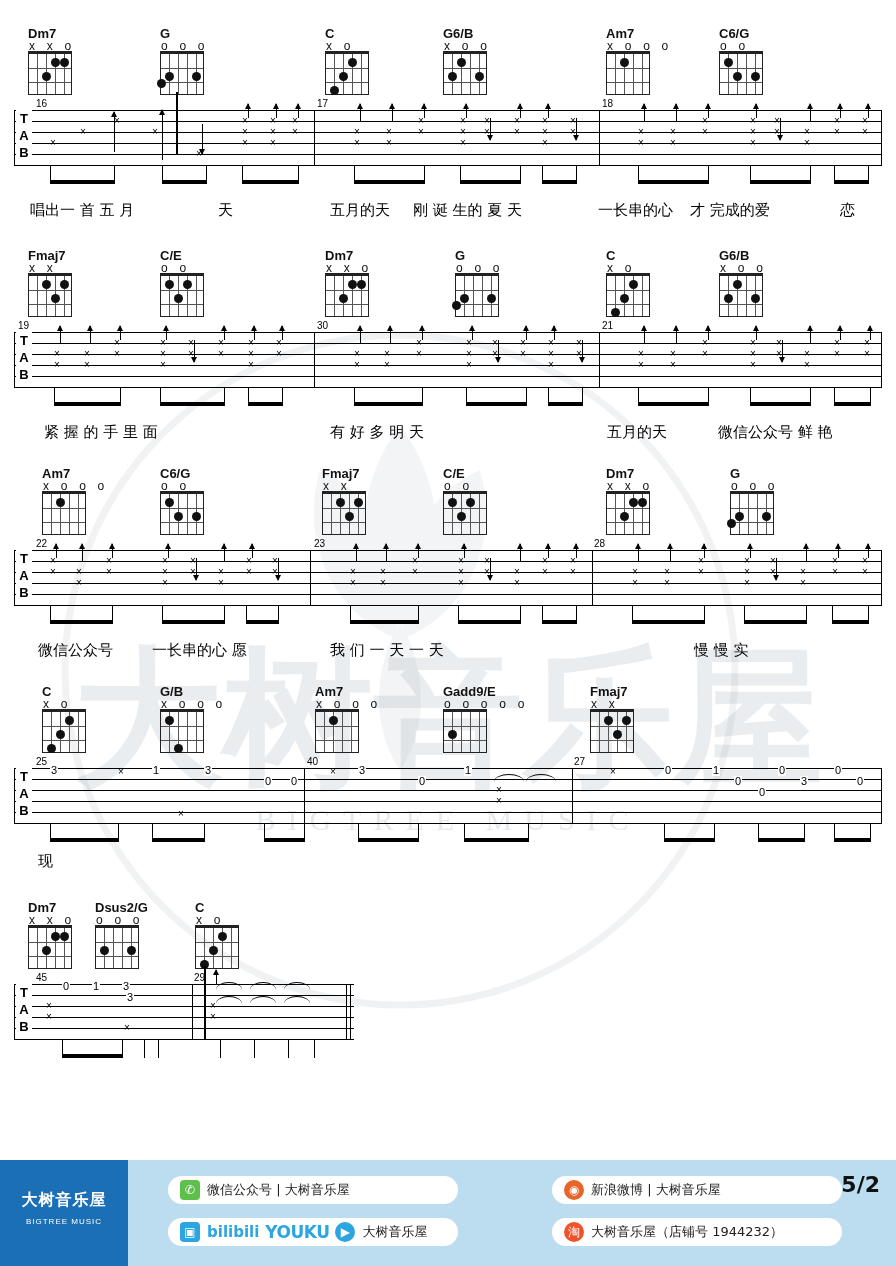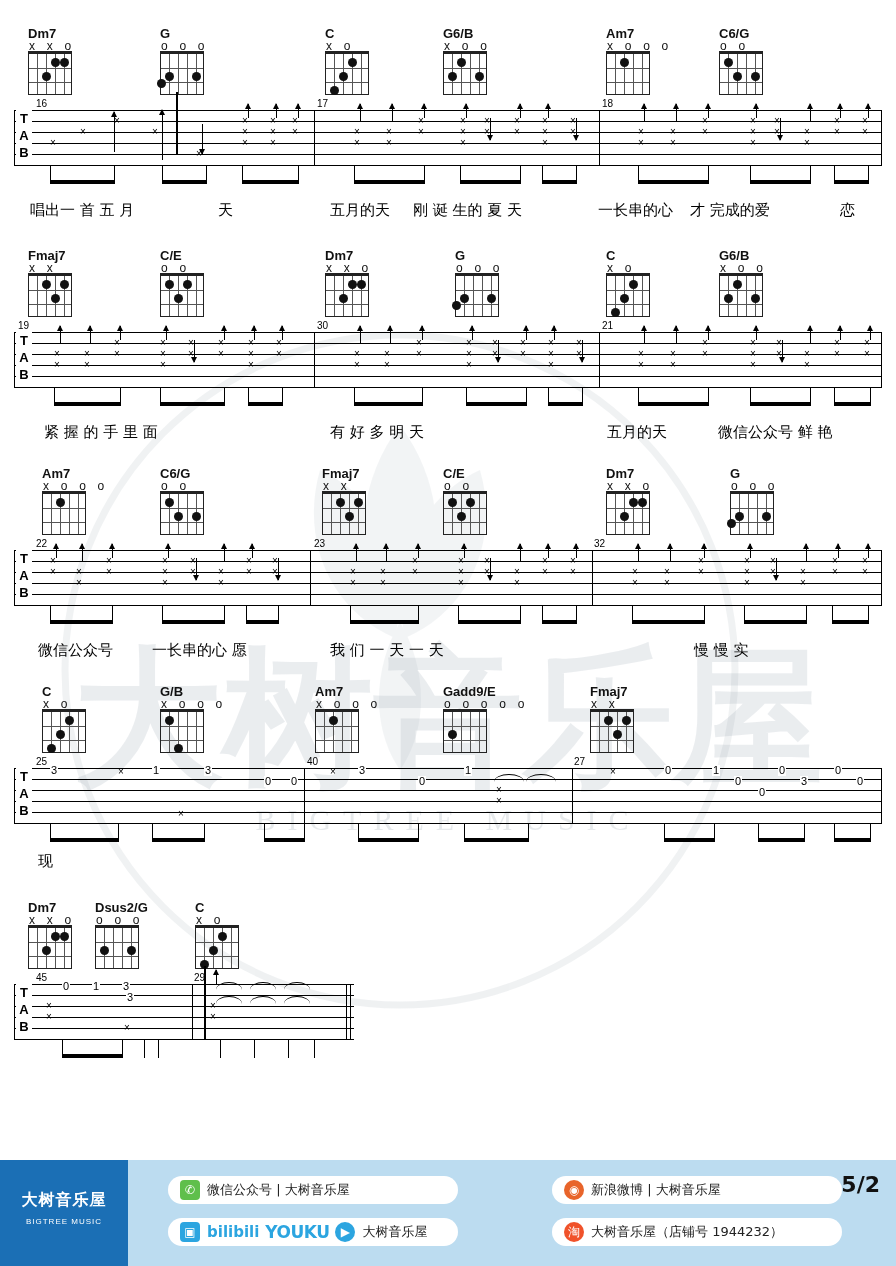--- a/index.html
+++ b/index.html
@@ -847,21 +847,21 @@
     <div class="line" style="top:55px"></div>
     <div class="bar" style="left:0"></div>
     <div class="bar" style="left:296px"></div>
     <div class="bar" style="left:578px"></div>
     <div class="bar" style="left:867px"></div>
     <div class="tabword" style="top:0">T</div>
     <div class="tabword" style="top:17px">A</div>
     <div class="tabword" style="top:34px">B</div>
     <div class="measnum" style="left:22px; top:-12px">22</div>
     <div class="measnum" style="left:300px; top:-12px">23</div>
-    <div class="measnum" style="left:580px; top:-12px">32</div>
+    <div class="measnum" style="left:580px; top:-12px">28</div>
 
     <div class="xmark" style="left:36px; top:6px">×</div>
     <div class="xmark" style="left:36px; top:17px">×</div>
     <div class="arrowup" style="left:42px; top:-6px; height:14px"></div>
     <div class="xmark" style="left:62px; top:17px">×</div>
     <div class="xmark" style="left:62px; top:28px">×</div>
     <div class="arrowup" style="left:68px; top:-6px; height:18px"></div>
     <div class="xmark" style="left:92px; top:6px">×</div>
     <div class="xmark" style="left:92px; top:17px">×</div>
     <div class="arrowup" style="left:98px; top:-6px; height:14px"></div>

